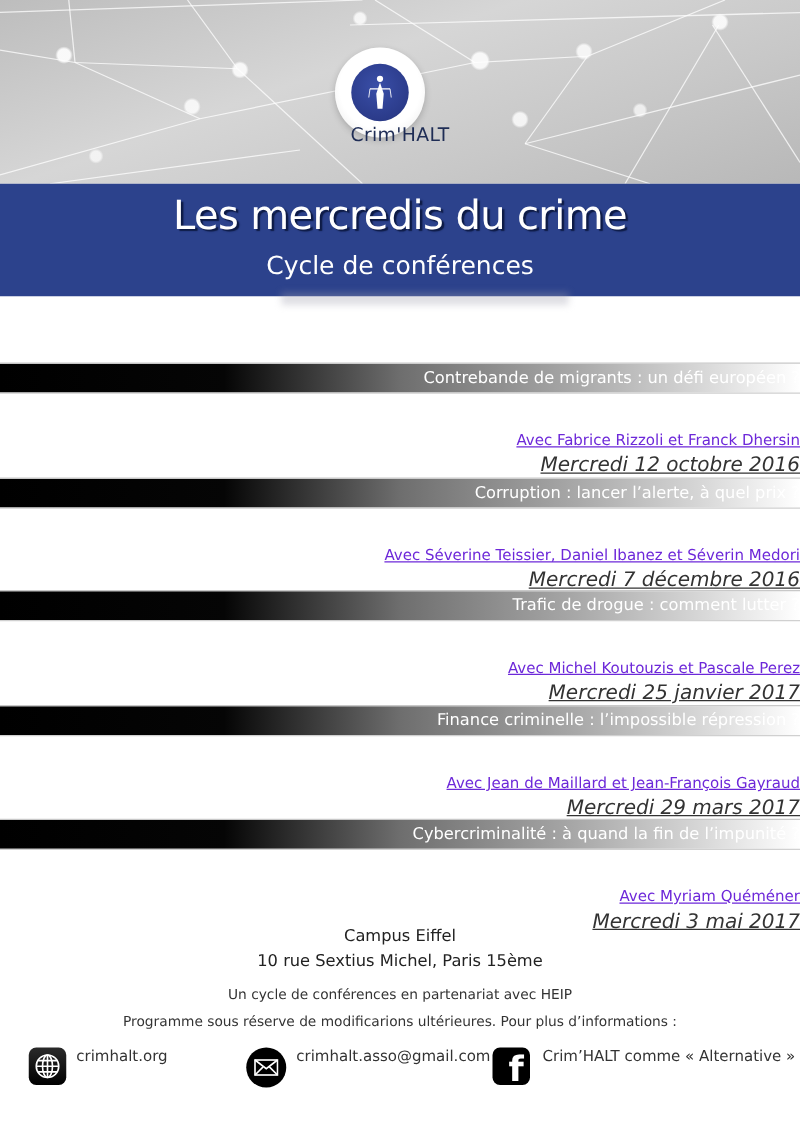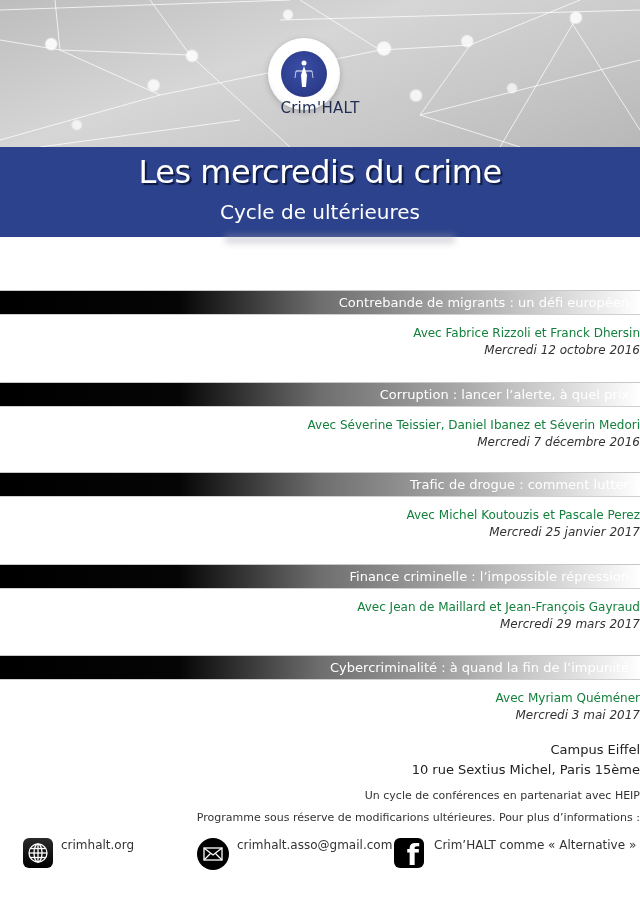--- a/index.html
+++ b/index.html
@@ -41,24 +41,24 @@
       font-family: "DejaVu Sans", sans-serif; font-size: 20px; color: #ffffff; }
     .title-ghost { position: absolute; left: 225px; top: 234px; width: 230px; height: 10px;
       background: rgba(160,160,175,0.35); filter: blur(3px); }
 
     .session { position: absolute; left: 0; width: 640px; text-align: right; }
     .session-bar { height: 25px; width: 640px;
       background: linear-gradient(to right, #000 0%, #050505 28%, #6e6e6e 50%, #a8a8a8 72%, #d8d8d8 88%, #ffffff 100%);
       border-top: 1px solid #c8c8c8; border-bottom: 1px solid #d0d0d0;
       color: #ffffff; font-size: 13px; line-height: 23px; }
     .session-bar span { display: inline-block; }
-    .session-speakers { font-size: 12px; color: #15803d; margin-top: 11px; }
-    .session-date { font-size: 12px; color: #333; font-style: italic; margin-top: 3px; }
+    .session-speakers { font-size: 12px; color: #6d28d9; margin-top: 30px; text-decoration: underline; }
+    .session-date { font-size: 16px; color: #333; font-style: italic; margin-top: 3px; text-decoration: underline; }
 
-    .venue { position: absolute; left: 0; width: 640px; text-align: right; color: #222; }
+    .venue { position: absolute; left: 0; width: 640px; text-align: center; color: #222; }
     .venue-name { top: 742px; font-size: 13px; }
     .venue-addr { top: 762px; font-size: 13px; }
     .partner { top: 789px; font-size: 11px; color: #333; }
     .note { top: 811px; font-size: 11px; color: #333; }
 
     .contact { position: absolute; top: 838px; height: 32px; display: flex; align-items: flex-start; }
     .contact-label { font-size: 12px; color: #333; margin-left: 8px; }
     .icon-web { width: 30px; height: 30px; border-radius: 6px; background: linear-gradient(#2a2a2a, #000);
       display: flex; align-items: center; justify-content: center; }
     .icon-mail { width: 32px; height: 32px; border-radius: 50%; background: #000;
@@ -104,21 +104,21 @@
       <line x1="3" y1="12" x2="19" y2="12" stroke="#fff" stroke-width="1"></line>
       <line x1="3" y1="12" x2="2" y2="19" stroke="#fff" stroke-width="0.7"></line>
       <line x1="19" y1="12" x2="20" y2="19" stroke="#fff" stroke-width="0.7"></line>
     </svg>
   </div>
 </div>
 <div class="logo-text">Crim'HALT</div>
 
 <div class="title-band"></div>
 <div class="title-main">Les mercredis du crime</div>
-<div class="title-sub">Cycle de ultérieures</div>
+<div class="title-sub">Cycle de conférences</div>
 <div class="title-ghost"></div>
 
 <div class="session" style="top:290px;">
   <div class="session-bar">
     <span style="margin-left:63px;">Contrebande de migrants : un défi européen ?</span>
   </div>
   <div class="session-speakers" style="margin-left:91px;">Avec Fabrice Rizzoli et Franck Dhersin</div>
   <div class="session-date" style="margin-left:91px;">Mercredi 12 octobre 2016</div>
 </div>
 

